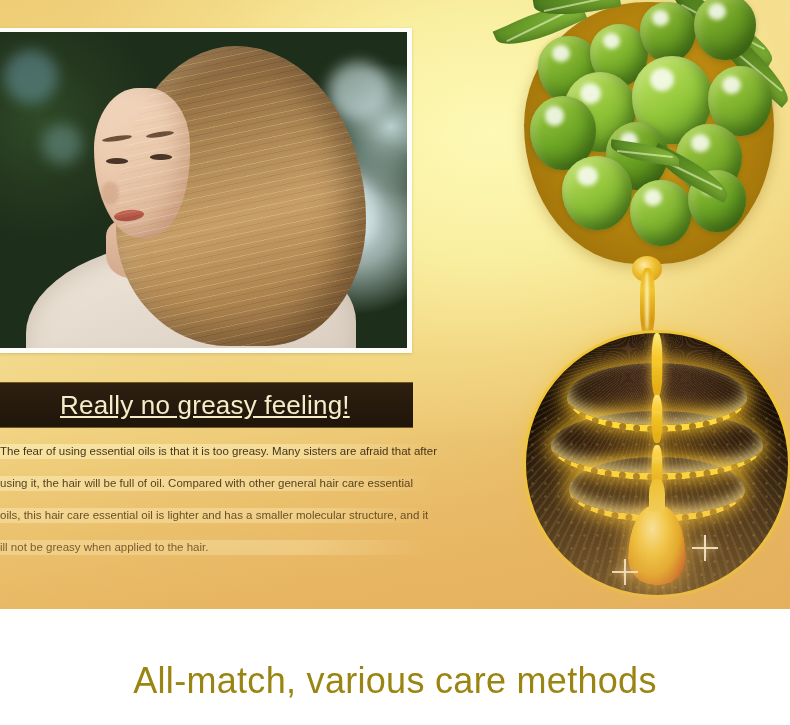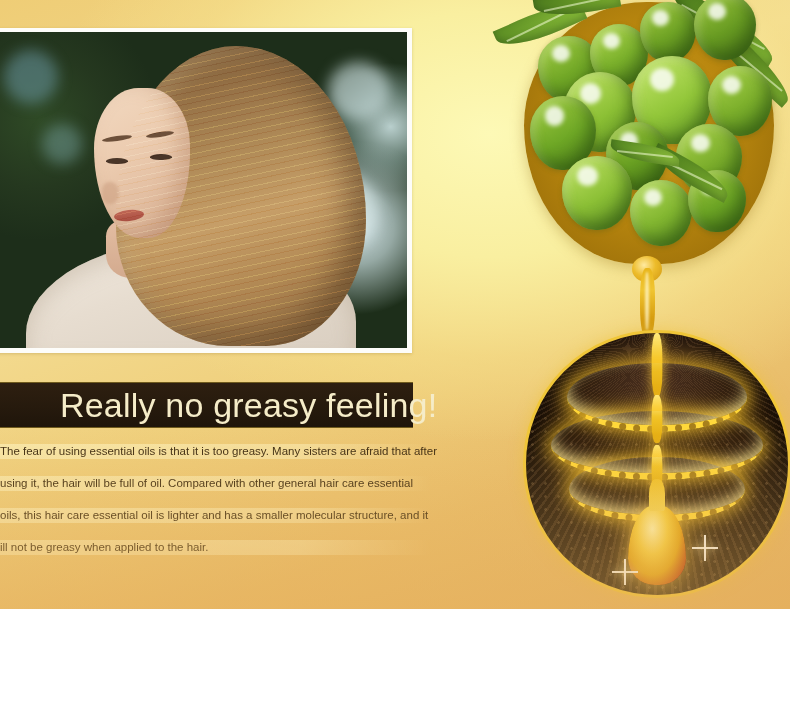--- a/index.html
+++ b/index.html
@@ -96,24 +96,25 @@
     position:absolute;left:0;top:382px;width:413px;height:46px;
     background:linear-gradient(180deg,#2e1f10 0%,#261a0d 55%,#1f150a 100%);
     border-top:1px solid #6f5a1d;
     border-bottom:1px solid #6f5a1d;
     display:flex;align-items:center;
     box-sizing:border-box;
   }
   .banner-title{
     margin-left:60px;
     color:#f5ecc8;
-    font-size:34px;
+    font-size:26px;
     letter-spacing:0.2px;
     white-space:nowrap;
     font-weight:400;
+    text-decoration:underline;
   }
 
   
   .copy{
     position:absolute;left:0;top:444px;width:430px;
   }
   .copy-line{
     position:relative;
     font-size:11.5px;
     color:#3c2b12;
@@ -330,14 +331,15 @@
         <div class="droplet"></div>
         <div class="sparkle" style="left:86px;top:238px;width:26px;height:2px;"></div>
         <div class="sparkle" style="left:98px;top:226px;width:2px;height:26px;"></div>
         <div class="sparkle" style="left:166px;top:214px;width:26px;height:2px;"></div>
         <div class="sparkle" style="left:178px;top:202px;width:2px;height:26px;"></div>
       </div>
     </div>
 
   </div>
 
+  <div class="bottom-heading">All-match, various care methods</div>
 
 </div>
 
 </body></html>

